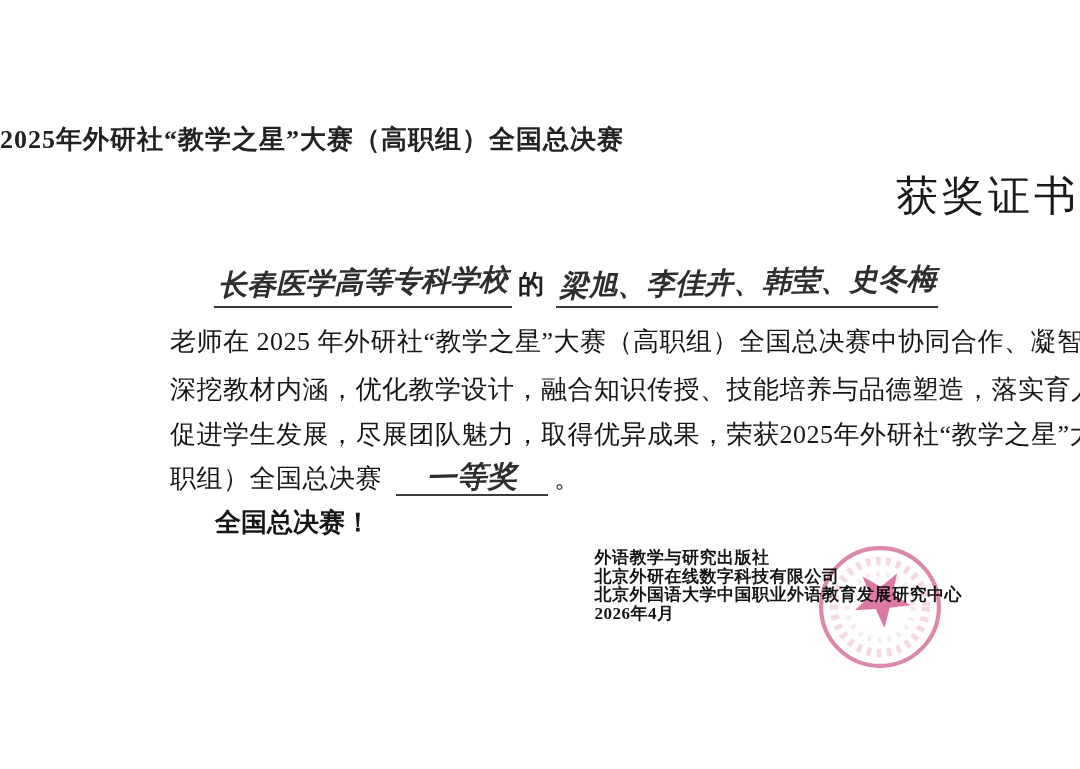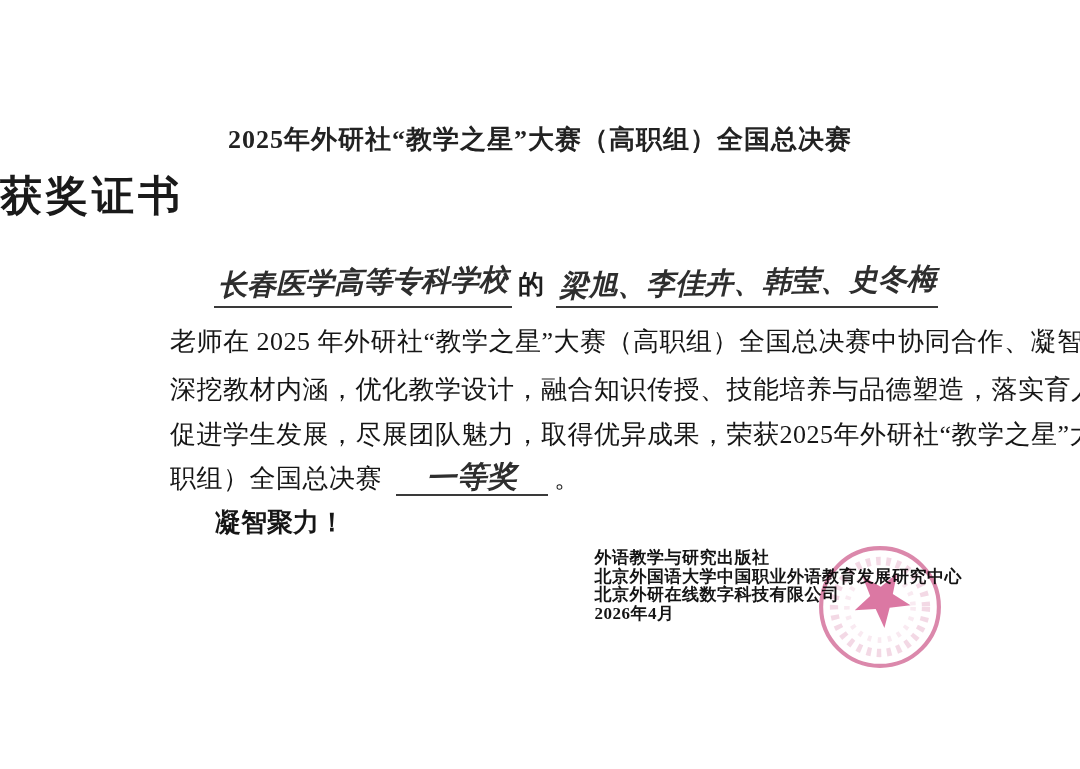--- a/index.html
+++ b/index.html
@@ -11,30 +11,30 @@
   .paper {
     position: relative;
     width: 1080px; height: 769px;
     background: #ffffff;
     overflow: hidden;
     color: #1c1c1c;
   }
   .header-line {
     position: absolute;
     top: 122px; left: 0; width: 100%;
-    text-align: center;
+    text-align: left;
     font-size: 26px; font-weight: 700;
     letter-spacing: 1px;
     color: #222;
   }
   .cert-title {
     position: absolute;
     top: 168px; left: 0; width: 100%;
-    text-align: left;
-    font-size: 42px; font-weight: 700;
+    text-align: right;
+    font-size: 42px; font-weight: 400;
     letter-spacing: 4px;
     color: #1a1a1a;
   }
   .recipient-row { position: absolute; top: 258px; left: 0; width: 100%; height: 50px; }
   .blank-line {
     position: absolute; bottom: 0; height: 44px;
     border-bottom: 2px solid #3a3a3a;
     text-align: center;
   }
   .school-line { left: 214px; width: 298px; }
@@ -110,26 +110,26 @@
   </div>
 
   <div class="body-line line1">老师在 2025 年外研社“教学之星”大赛（高职组）全国总决赛中协同合作、凝智聚力，</div>
   <div class="body-line line2">深挖教材内涵，优化教学设计，融合知识传授、技能培养与品德塑造，落实育人使命，</div>
   <div class="body-line line3">促进学生发展，尽展团队魅力，取得优异成果，荣获2025年外研社“教学之星”大赛（高</div>
 
   <div class="body-line line4">
     <span>职组）全国总决赛</span><span class="award-blank"><span class="hand">一等奖</span></span><span>。</span>
   </div>
 
-  <div class="closing">凝智聚力！</div>
+  <div class="closing">全国总决赛！</div>
 
   <div class="issuer-block">
     <div>外语教学与研究出版社</div>
+    <div>北京外研在线数字科技有限公司</div>
     <div>北京外国语大学中国职业外语教育发展研究中心</div>
-    <div>北京外研在线数字科技有限公司</div>
     <div>2026年4月</div>
   </div>
 
   <svg class="seal" viewBox="0 0 150 150" xmlns="http://www.w3.org/2000/svg">
 
     <circle cx="75" cy="75" r="64" fill="none" stroke="#c5417a" stroke-width="4.5" opacity="0.72"></circle>
 
     <circle cx="75" cy="75" r="50" fill="none" stroke="#cf6498" stroke-width="9" stroke-dasharray="5 6" opacity="0.28"></circle>
     <circle cx="75" cy="75" r="36" fill="none" stroke="#d67ba8" stroke-width="6" stroke-dasharray="4 7" opacity="0.18"></circle>
 

